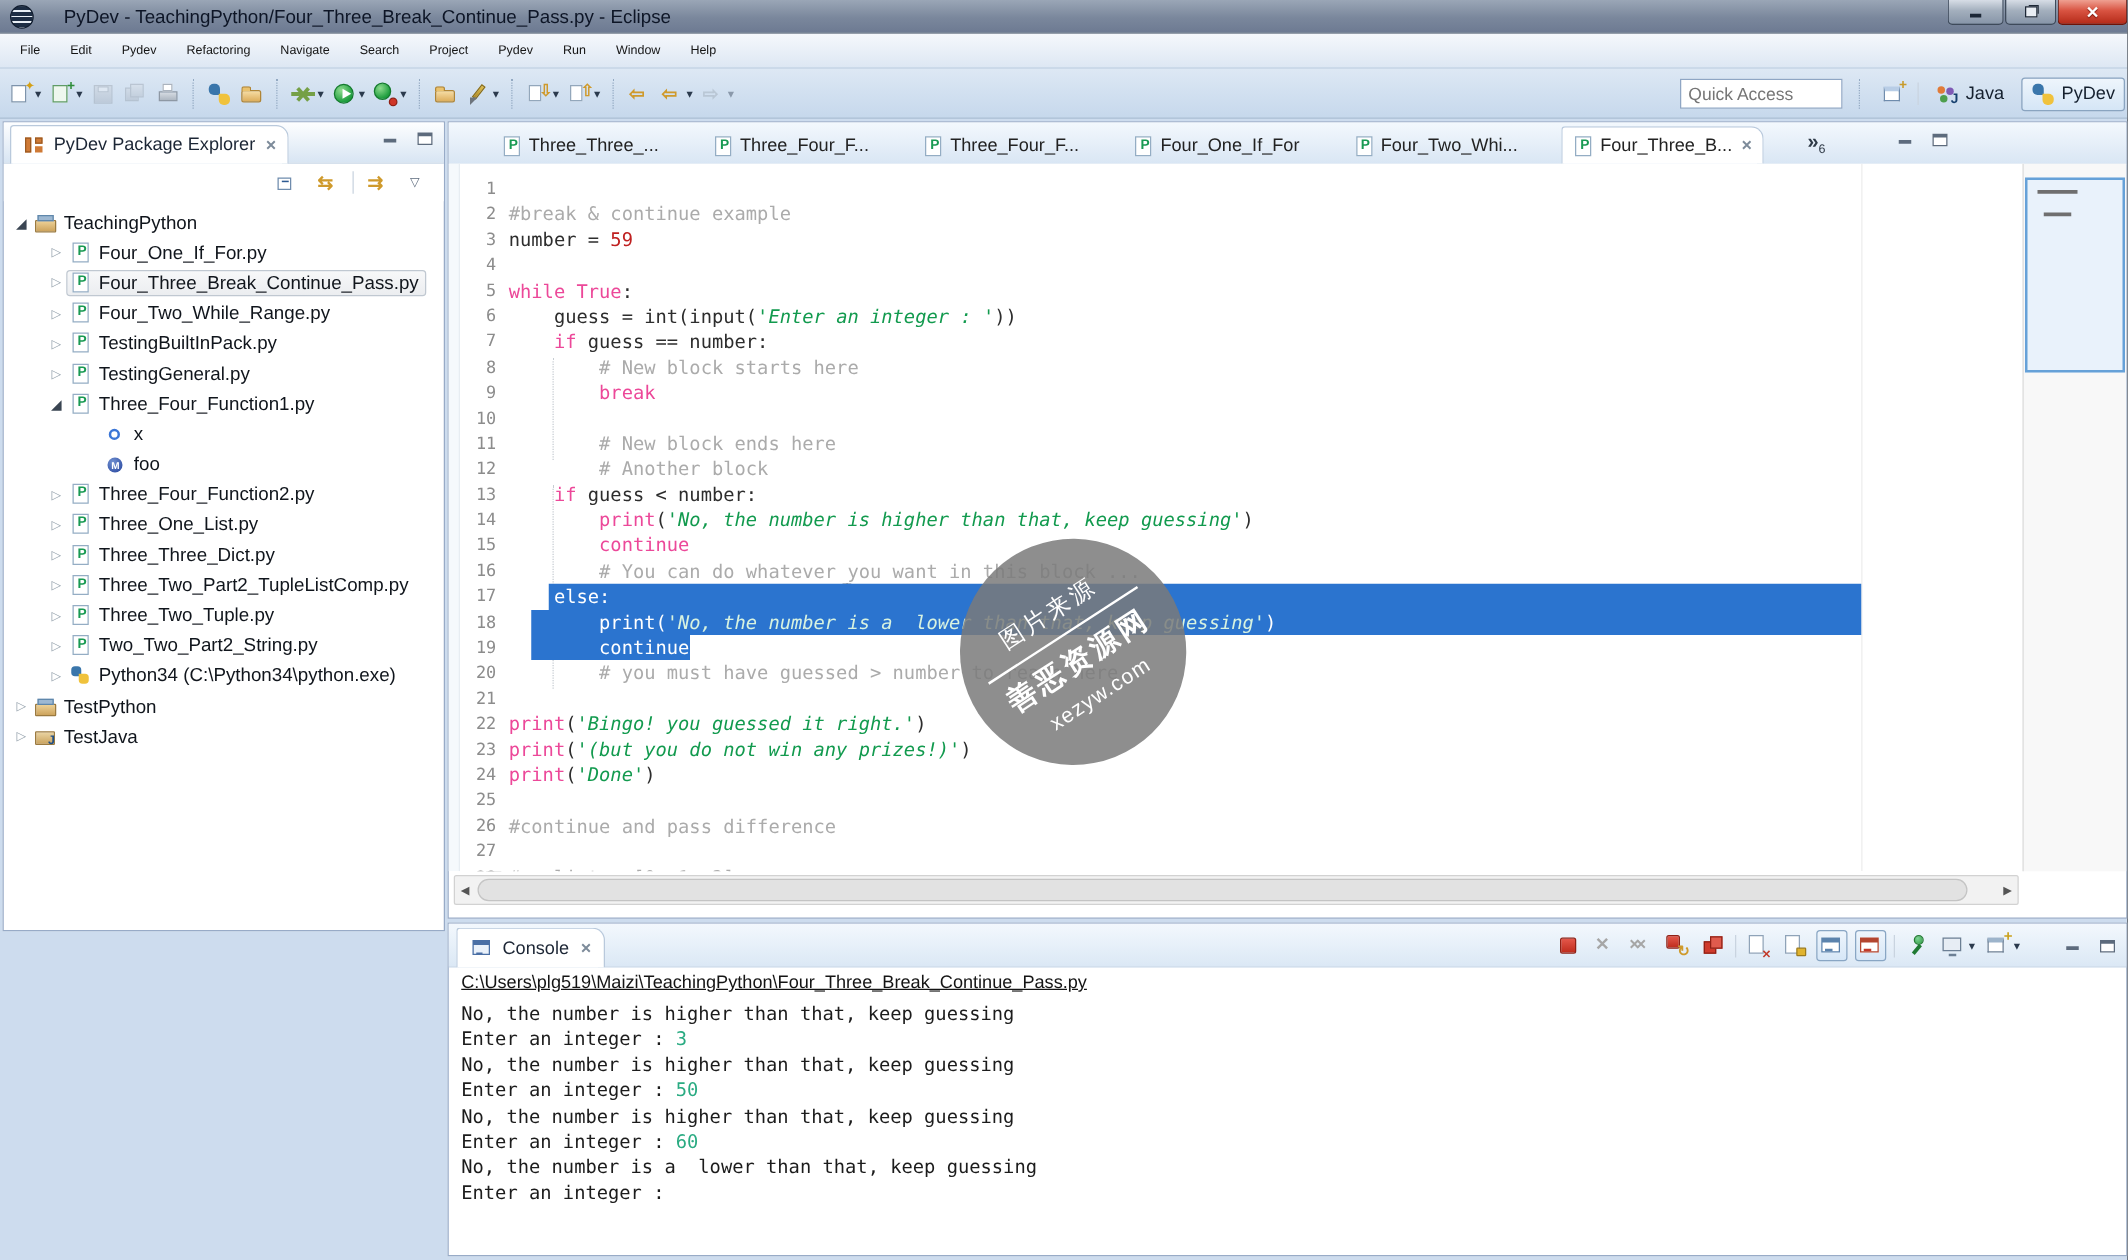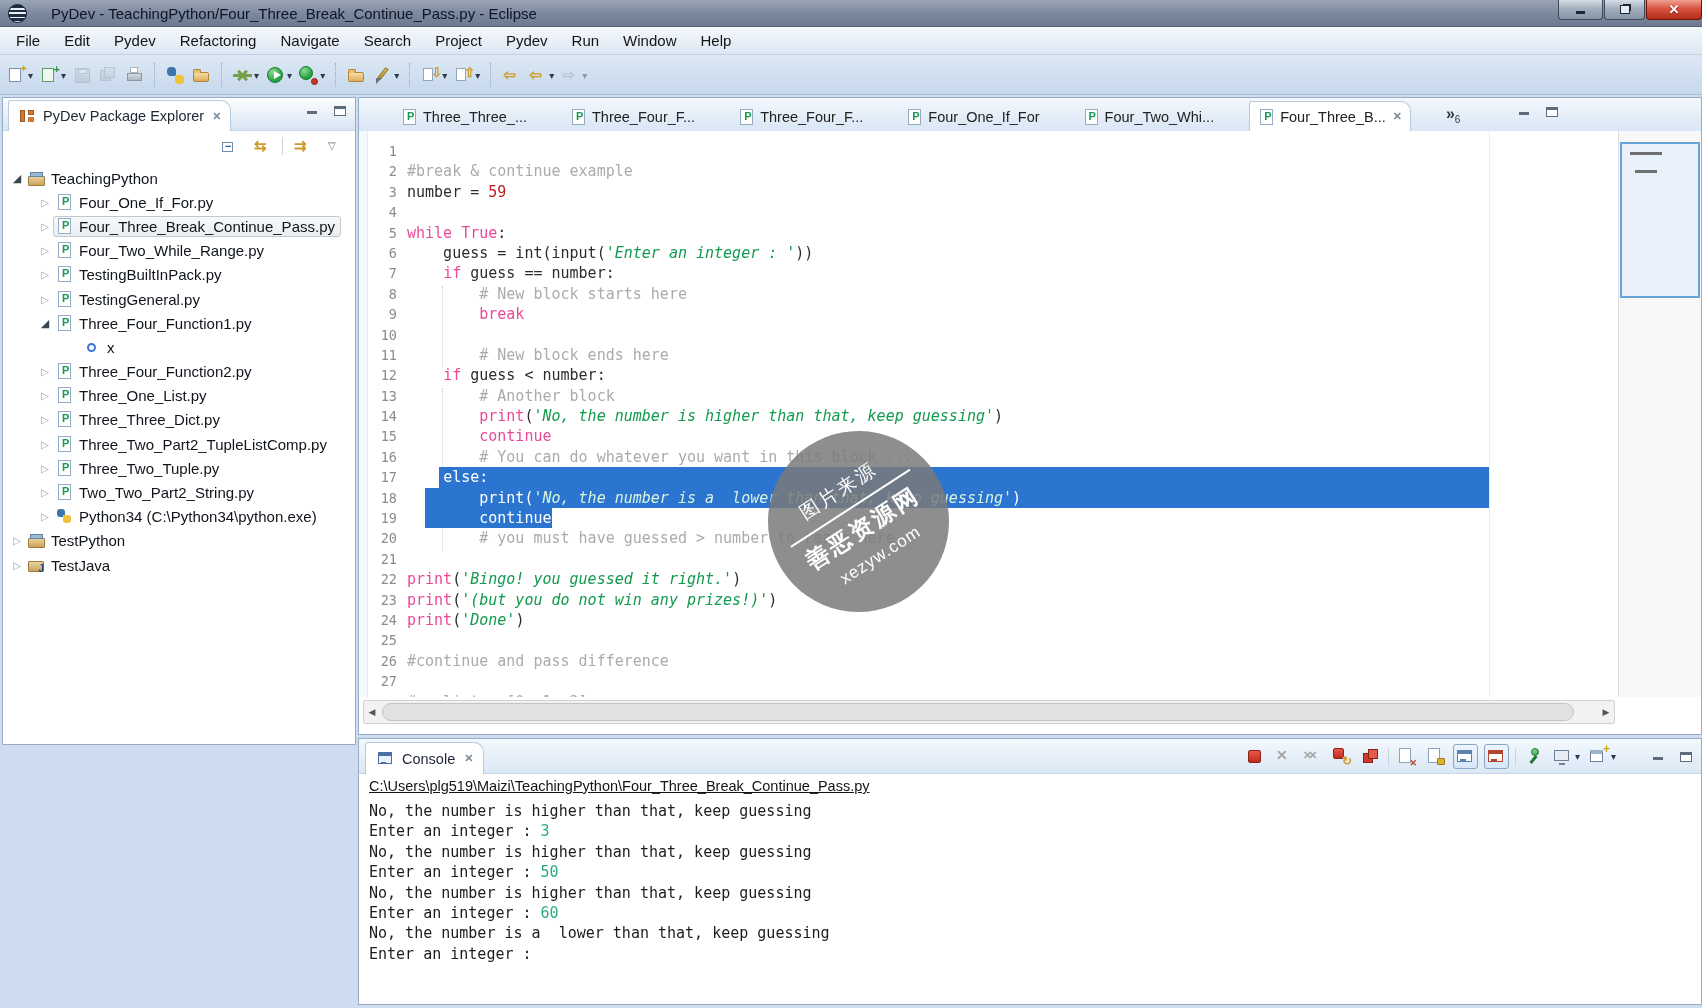--- a/index.html
+++ b/index.html
@@ -17,21 +17,21 @@
     background:linear-gradient(#d7dde6,#a3afbd 45%,#8795a8);display:flex;align-items:center;justify-content:center;}
   .wb-min{width:43px}.wb-restore{width:39px}.wb-close{width:54px;
     background:linear-gradient(#efa091,#d85341 45%,#b52b19);border-color:#6e1407;}
   .wb-min i{display:block;width:9px;height:3px;background:#1c2736;margin-top:6px;}
   .wb-restore i{display:block;width:8px;height:7px;border:1px solid #1c2736;background:#e8edf3;box-shadow:2px -2px 0 -1px #1c2736;}
   .wb-close i{color:#fff;font-style:normal;font-weight:bold;font-size:13px;text-shadow:0 1px 1px #701005;}
   
   #menubar{position:absolute;left:0;top:27px;width:1702px;height:28px;
     background:linear-gradient(#f5f8fc,#dde7f3);border-bottom:1px solid #c2d1e2;
     display:flex;align-items:center;padding-left:4px;box-sizing:border-box;}
-  .menu-item{padding:4px 12px;font-size:15px;color:#141414;border-radius:2px;text-align:right;}
+  .menu-item{padding:4px 12px;font-size:10px;color:#141414;border-radius:2px;text-align:right;}
   
   #toolbar{position:absolute;left:0;top:55px;width:1702px;height:40px;
     background:linear-gradient(#dde8f4,#c6d8ec);border-bottom:1px solid #a9bdd4;box-sizing:border-box;}
   #toolbar-left{position:absolute;left:4px;top:0;height:40px;display:flex;align-items:center;gap:1px;}
   .tb-btn{display:flex;align-items:center;height:28px;padding:0 3px;border-radius:3px;}
   .tb-btn.disabled{opacity:.42;}
   .tb-sep{width:1px;height:24px;border-left:1px dotted #93a9c2;margin:0 6px;}
   .dd{font-size:10px;color:#2b3a4d;margin-left:2px;}
   #toolbar-right{position:absolute;right:2px;top:0;height:40px;display:flex;align-items:center;gap:7px;}
   #quick-access{width:116px;height:22px;border:1px solid #8fa6c4;background:#fff;font-size:14px;
@@ -311,20 +311,36 @@
         </span>
         <span class="tb-btn">
           <span class="ic ic-back-icon"></span>
           <span class="dd">▾</span>
         </span>
         <span class="tb-btn disabled">
           <span class="ic ic-forward-icon"></span>
           <span class="dd">▾</span>
         </span>
       </div>
+    <div id="toolbar-right">
+      <input id="quick-access" placeholder="Quick Access" style="">
+      <span class="tb-sep"></span>
+      <span class="tb-btn">
+        <span class="ic ic-open-perspective-icon"></span>
+      </span>
+      <span class="tool-sep"></span>
+      <span class="persp-btn">
+        <span class="ic ic-java-icon"></span>
+        <span>Java</span>
+      </span>
+      <span class="persp-btn active">
+        <span class="ic ic-python-icon"></span>
+        <span>PyDev</span>
+      </span>
+    </div>
   </div>
 
   <div id="explorer-panel">
     <div class="view-header">
       <div class="vtab">
         <span class="ic ic-package-explorer-icon"></span>
         <span>PyDev Package Explorer</span>
         <span class="vclose">✕</span>
       </div>
       <div class="vminmax">
@@ -395,20 +411,27 @@
           <span class="nwrap">
             <span class="tico pyfile-icon"></span>
             <span class="tlabel">Three_Four_Function1.py</span>
           </span>
         </div>
         <div class="tree-row" style="padding-left: 62px;">
           <span class="tog c"></span>
           <span class="nwrap">
             <span class="tico attribute-icon"></span>
             <span class="tlabel">x</span>
+          </span>
+        </div>
+        <div class="tree-row" style="padding-left: 62px;">
+          <span class="tog c"></span>
+          <span class="nwrap">
+            <span class="tico method-icon"></span>
+            <span class="tlabel">foo</span>
           </span>
         </div>
         <div class="tree-row" style="padding-left: 34px;">
           <span class="tog c">▷</span>
           <span class="nwrap">
             <span class="tico pyfile-icon"></span>
             <span class="tlabel">Three_Four_Function2.py</span>
           </span>
         </div>
         <div class="tree-row" style="padding-left: 34px;">
@@ -545,22 +568,22 @@
           <div class="crow"><span class="ctext"><span class="tk-c">#break &amp; continue example</span></span></div>
           <div class="crow"><span class="ctext"><span class="tk-p">number = </span><span class="tk-n">59</span></span></div>
           <div class="crow"><span class="ctext"></span></div>
           <div class="crow"><span class="ctext"><span class="tk-k">while</span><span class="tk-p"> </span><span class="tk-k">True</span><span class="tk-p">:</span></span></div>
           <div class="crow"><span class="ctext"><span class="tk-p">    guess = int(input(</span><span class="tk-s">'Enter an integer : '</span><span class="tk-p">))</span></span></div>
           <div class="crow"><span class="ctext"><span class="tk-p">    </span><span class="tk-k">if</span><span class="tk-p"> guess == number:</span></span></div>
           <div class="crow"><span class="ctext"><span class="tk-p">        </span><span class="tk-c"># New block starts here</span></span></div>
           <div class="crow"><span class="ctext"><span class="tk-p">        </span><span class="tk-k">break</span></span></div>
           <div class="crow"><span class="ctext"></span></div>
           <div class="crow"><span class="ctext"><span class="tk-p">        </span><span class="tk-c"># New block ends here</span></span></div>
+          <div class="crow"><span class="ctext"><span class="tk-p">        </span><span class="tk-c"># Another block</span></span></div>
           <div class="crow"><span class="ctext"><span class="tk-p">    </span><span class="tk-k">if</span><span class="tk-p"> guess &lt; number:</span></span></div>
-          <div class="crow"><span class="ctext"><span class="tk-p">        </span><span class="tk-c"># Another block</span></span></div>
           <div class="crow"><span class="ctext"><span class="tk-p">        </span><span class="tk-k">print</span><span class="tk-p">(</span><span class="tk-s">'No, the number is higher than that, keep guessing'</span><span class="tk-p">)</span></span></div>
           <div class="crow"><span class="ctext"><span class="tk-p">        </span><span class="tk-k">continue</span></span></div>
           <div class="crow"><span class="ctext"><span class="tk-p">        </span><span class="tk-c"># You can do whatever you want in this block ...</span></span></div>
           <div class="crow sel"><div class="hl" style="left: 38px; width: 1050px;"></div><span class="ctext"><span class="tk-p">    </span><span class="tk-k">else</span><span class="tk-p">:</span></span></div>
           <div class="crow sel"><div class="hl" style="left: 24px; width: 1064px;"></div><span class="ctext"><span class="tk-p">        </span><span class="tk-k">print</span><span class="tk-p">(</span><span class="tk-s">'No, the number is a  lower than that, keep guessing'</span><span class="tk-p">)</span></span></div>
           <div class="crow sel"><div class="hl" style="left: 24px; width: 127px;"></div><span class="ctext"><span class="tk-p">        </span><span class="tk-k">continue</span></span></div>
           <div class="crow"><span class="ctext"><span class="tk-p">        </span><span class="tk-c"># you must have guessed &gt; number to reach here</span></span></div>
           <div class="crow"><span class="ctext"></span></div>
           <div class="crow"><span class="ctext"><span class="tk-k">print</span><span class="tk-p">(</span><span class="tk-s">'Bingo! you guessed it right.'</span><span class="tk-p">)</span></span></div>
           <div class="crow"><span class="ctext"><span class="tk-k">print</span><span class="tk-p">(</span><span class="tk-s">'(but you do not win any prizes!)'</span><span class="tk-p">)</span></span></div>

